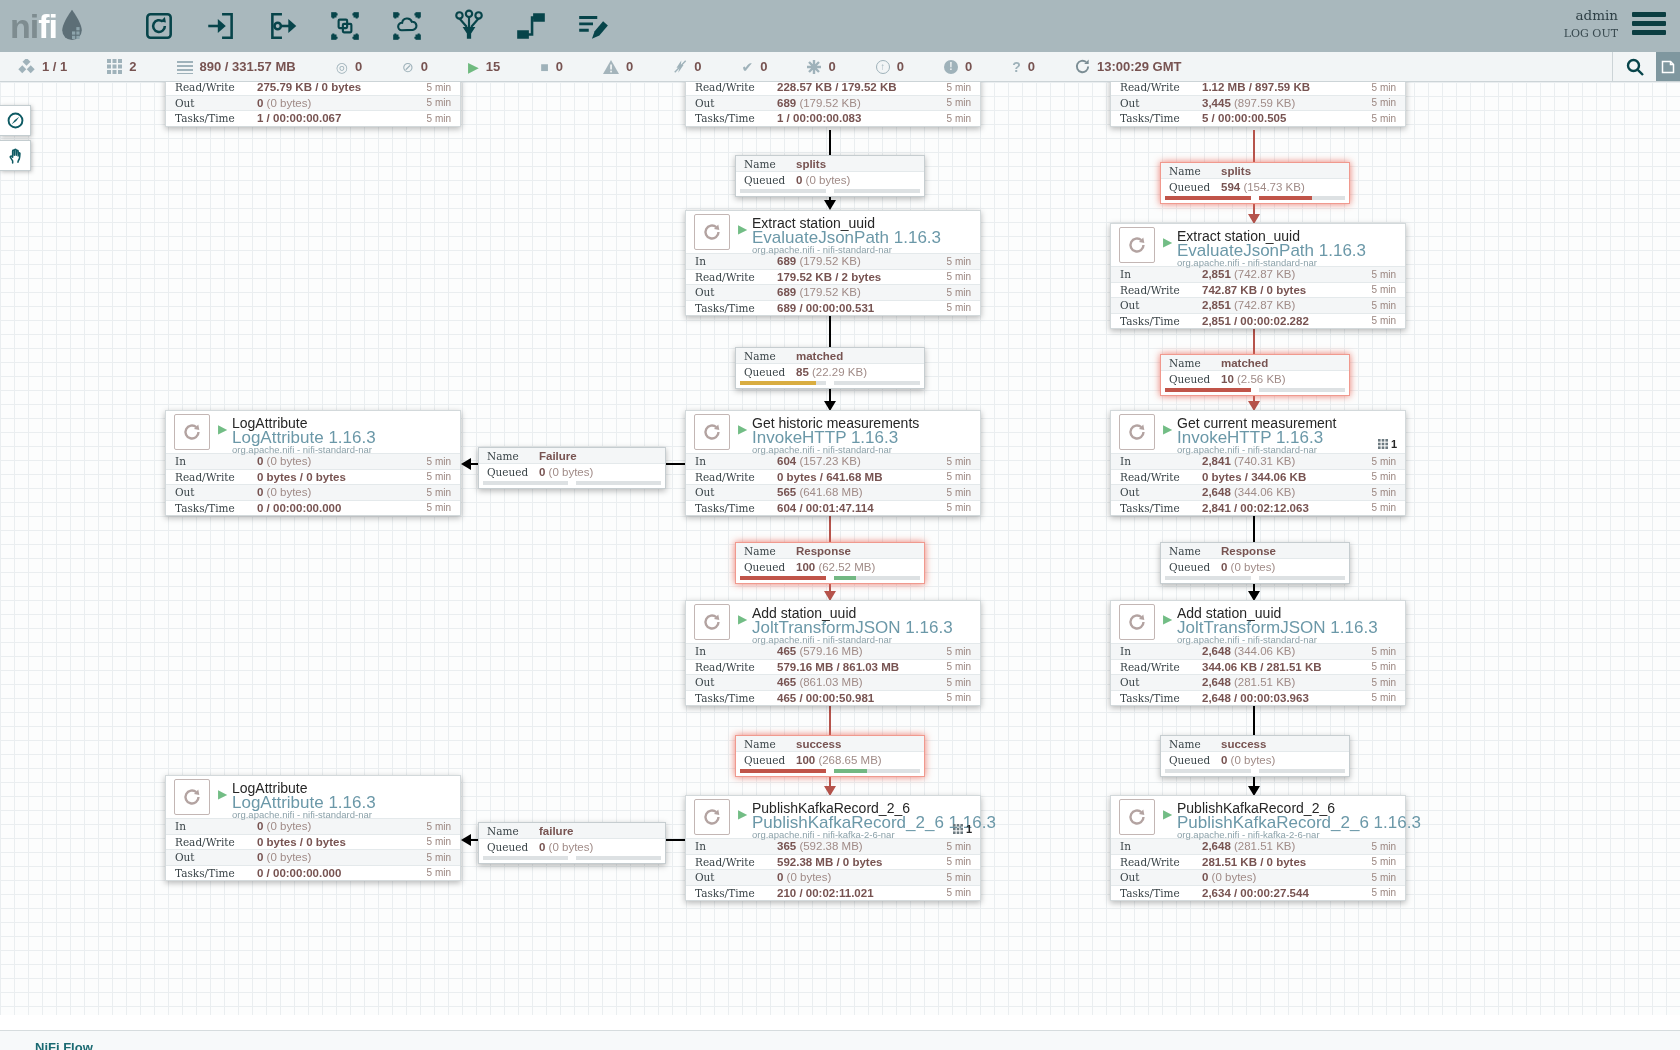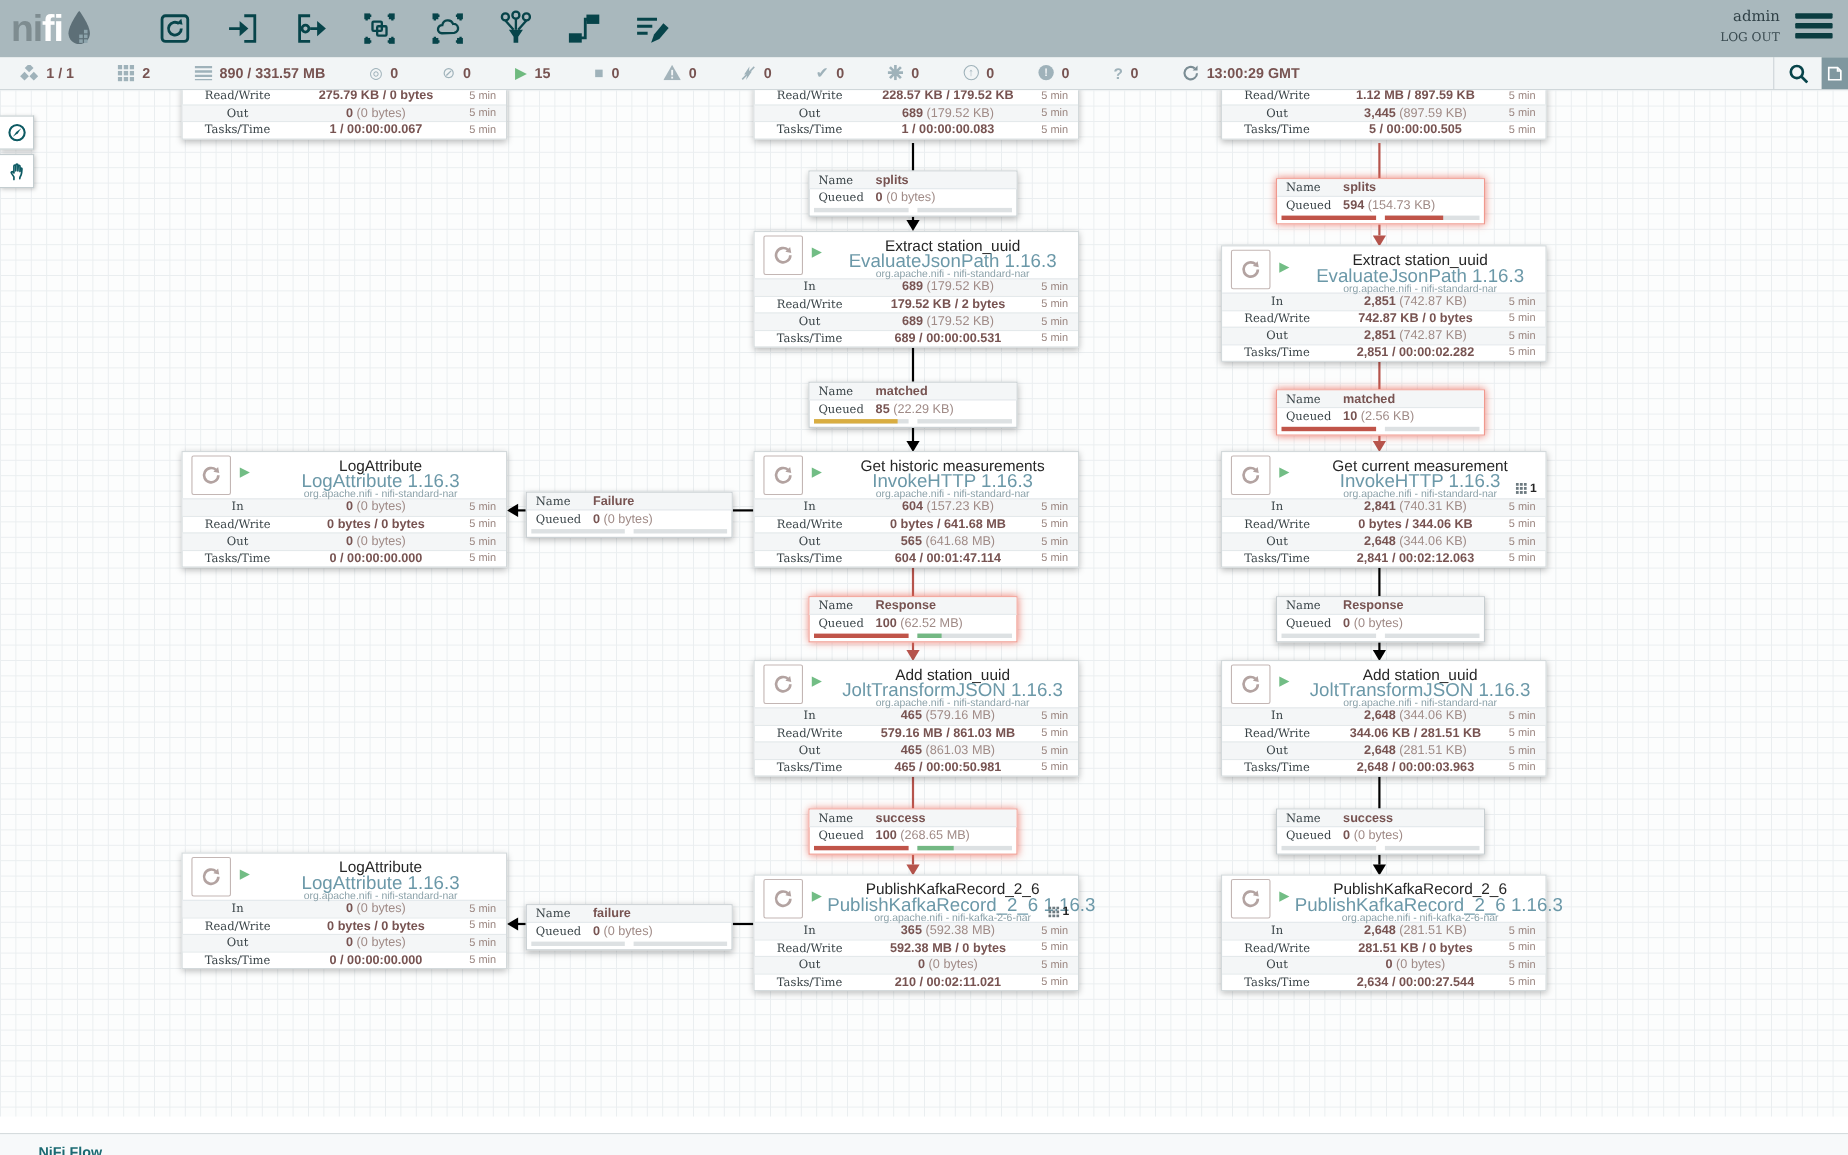--- a/index.html
+++ b/index.html
@@ -16,41 +16,41 @@
   .tool { width:36px; height:36px; color:#07444a; display:flex; align-items:center; justify-content:center; cursor:grab; }
   .tool svg { width:34px; height:34px; }
   .top-right { position:absolute; right:62px; top:7px; text-align:right; }
   .user-name { font-family:"DejaVu Serif", serif; font-size:13.5px; color:#2e3f45; }
   .logout { font-family:"DejaVu Serif", serif; font-size:11px; color:#38494f; display:inline-block; margin-top:4px; cursor:pointer;}
   .burger { position:absolute; right:14px; top:12px; width:34px; cursor:pointer; }
   .burger div { height:5px; background:#0b3d41; border-radius:1px; margin-bottom:4px; }
 
   
   .status-bar { height:30px; background:#f2f5f6; border-bottom:1px solid #ccd4d7; display:flex; align-items:center; padding-left:18px; font-size:13px; }
-  .stat { display:flex; align-items:flex-start; gap:7px; margin-right:40px; white-space:nowrap; }
+  .stat { display:flex; align-items:center; gap:7px; margin-right:40px; white-space:nowrap; }
   .stat .val { font-weight:bold; color:#775351; }
   .sicon { color:#9fb2ba; font-size:14px; line-height:1; display:inline-flex; align-items:center; }
   .sicon.green { color:#6fba7f; }
   .circ { width:14px; height:14px; border-radius:50%; background:#9fb2ba; color:#f2f5f6; font-size:10px; font-weight:bold; display:inline-flex; align-items:center; justify-content:center; }
   .circ.outline { background:transparent; border:1.5px solid #9fb2ba; color:#9fb2ba; }
   .qmark { color:#9fb2ba; font-weight:bold; font-size:14px; }
   .status-right { margin-left:auto; display:flex; align-items:center; height:100%; }
   .search-btn { width:44px; height:100%; border-left:1px solid #ccd4d7; display:flex; align-items:center; justify-content:center; cursor:pointer; }
   .panel-btn { width:24px; height:100%; background:#7f979f; display:flex; align-items:center; justify-content:center; cursor:pointer; }
 
   
   .canvas { position:relative; width:1680px; height:933px; overflow:hidden;
     background-color:#fcfdfd;
     background-image:linear-gradient(#eaeef0 1px, transparent 1px), linear-gradient(90deg,#eaeef0 1px, transparent 1px);
     background-size:14px 14px; }
 
   .side-btn { position:absolute; left:0; width:31px; height:31px; background:#fff; border:1px solid #c4cdd0; border-left:none; box-shadow:1px 1px 4px rgba(0,0,0,.25); display:flex; align-items:center; justify-content:center; cursor:pointer; }
 
   
-  .proc { position:absolute; width:296px; background:#fff; border:1px solid #d3d9db; box-shadow:0 2px 6px rgba(0,0,0,.28); cursor:pointer;text-align:center; }
+  .proc { position:absolute; width:296px; background:#fff; border:1px solid #d3d9db; box-shadow:0 2px 6px rgba(0,0,0,.28); cursor:pointer; }
   .proc-head { height:42px; position:relative; }
   .proc-icon { position:absolute; left:8px; top:3px; width:36px; height:36px; border:1px solid #c3b6b4; border-radius:2px; display:flex; align-items:center; justify-content:center; color:#b3a3a1; }
   .run-ind { position:absolute; left:52px; top:11px; font-size:12px; color:#72bd85; }
   .p-title { margin-left:66px; padding-top:4px; font-size:14px; color:#262626; white-space:nowrap; }
   .p-type { margin-left:66px; font-size:17px; color:#6b98a8; line-height:13px; white-space:nowrap; }
   .p-bundle { margin-left:66px; font-size:9.5px; color:#8ba1a9; line-height:11px; white-space:nowrap; }
   .badge { position:absolute; right:8px; top:27px; display:flex; align-items:center; gap:3px; font-size:11px; color:#262626; }
   .badge b { font-weight:bold; }
   .srow { display:flex; align-items:center; height:15.5px; font-size:11.5px; border-top:1px solid #e4e9eb; padding:0 9px; white-space:nowrap; }
   .srow.alt { background:#f4f6f7; }

